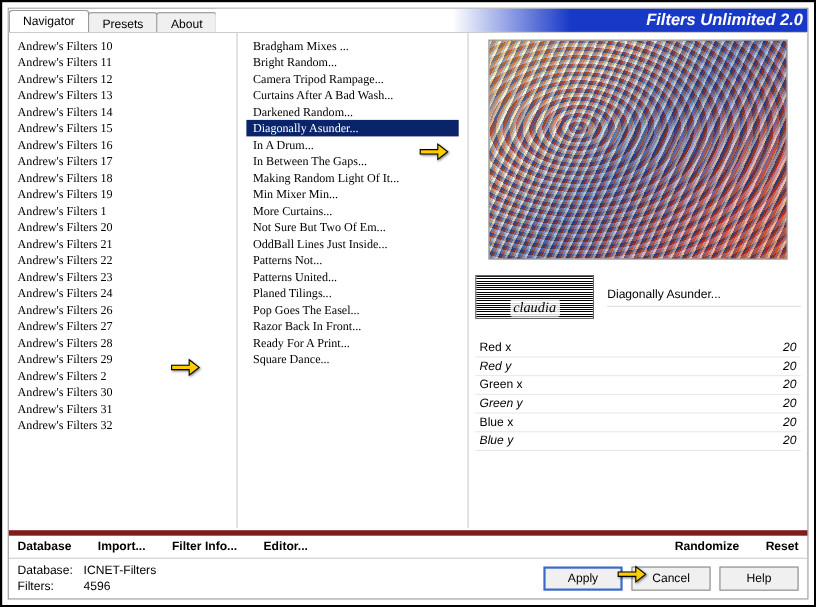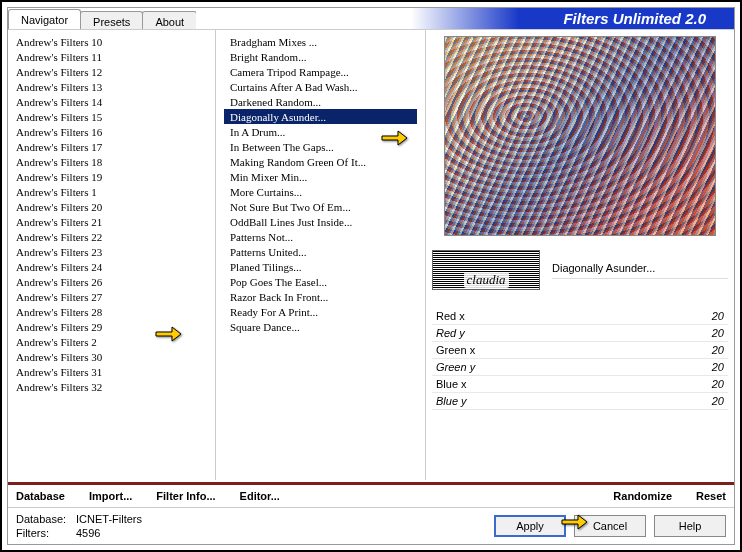--- a/index.html
+++ b/index.html
@@ -4,21 +4,21 @@
 <style>
 * { box-sizing: border-box; margin: 0; padding: 0; }
 body { font-family: Tahoma, Arial, sans-serif; font-size: 11px; background: #000; width: 742px; height: 552px; overflow: hidden; }
 .outer { border: 2px solid #000; width: 742px; height: 552px; background: #fff; position: relative; }
 .inner { border: 1px solid #999; position: absolute; top: 5px; left: 5px; right: 5px; bottom: 5px; background: #fff; }
 .titlebar { height: 22px; background: #fff; display: flex; align-items: stretch; border-bottom: 1px solid #ccc; }
 .tabs { display: flex; align-items: flex-end; }
 .tab { padding: 4px 12px; border: 1px solid #999; border-bottom: none; background: #fff; font-size: 11px; cursor: pointer; margin-right: -1px; border-radius: 3px 3px 0 0; }
 .tab.active { background: #fff; position: relative; z-index: 2; height: 20px; }
 .tab.inactive { background: #f0f0f0; height: 18px; margin-top: 18px; }
-.title-right { flex: 1; background: linear-gradient(to right, #fff 0%, #fff 40%, #1838c8 60%, #1838c8 100%); display: flex; justify-content: flex-end; align-items: center; padding-right: 28px; color: #fff; font-weight: bold; font-style: italic; font-size: 15px; font-family: Arial, sans-serif; }
+.title-right { flex: 1; background: linear-gradient(to right, #fff 0%, #fff 40%, #1838c8 60%, #1838c8 100%); display: flex; justify-content: flex-end; align-items: center; padding-right: 4px; color: #fff; font-weight: bold; font-style: italic; font-size: 15px; font-family: Arial, sans-serif; }
 .main { display: flex; position: absolute; top: 22px; left: 0; right: 0; bottom: 64px; }
 .col1 { width: 208px; border-right: 1px solid #ccc; position: relative; overflow-y: scroll; overflow-x: hidden; padding: 4px 2px; }
 .col2 { width: 210px; border-right: 1px solid #ccc; overflow-y: scroll; overflow-x: hidden; padding: 4px 8px; }
 .col3 { flex: 1; padding: 6px; position: relative; }
 .list-item { padding: 1.5px 6px; white-space: nowrap; cursor: pointer; font-size: 11px; font-family: Liberation Serif, serif; }
 .list-item.selected { background: #0a246a; color: #fff; }
 ::-webkit-scrollbar { width: 17px; }
 ::-webkit-scrollbar-track { background: #f0f0f0; border-left:1px solid #ddd;}
 ::-webkit-scrollbar-thumb { background: #cdcdcd; border:1px solid #aaa; }
 .preview { width: 272px; height: 200px; border: 1px solid #888; margin: 0 auto; background:
@@ -29,21 +29,21 @@
 }
 .preview::before{content:"";position:absolute;inset:0;background:repeating-linear-gradient(115deg,#f4e8c8 0 2px,#2e4a8c 2px 4px,#b23c1e 4px 6px,#8898b8 6px 8px);opacity:.55;}
 .midbar { display: flex; align-items: center; margin-top: 14px; gap: 12px; }
 .logo { width: 108px; height: 40px; background: repeating-linear-gradient(#000 0 1px, #fff 1px 2px); border: 1px solid #666; display:flex;align-items:center;justify-content:center;font-style:italic;font-family:serif;font-size:13px;}
 .logo span{background:rgba(255,255,255,.85);padding:0 3px;border-radius:2px;margin-top:20px;}
 .filter-name { flex: 1; font-size: 11px; border-bottom:1px solid #ddd; padding-bottom:4px;}
 .params { margin-top: 18px; }
 .param-row { display: flex; justify-content: space-between; padding: 2px 4px; border-bottom: 1px solid #e8e8e8; font-size: 11px; font-style: italic; }
 .param-row .pname{font-style:normal;}
 .param-row .pname.ital{font-style:italic;}
-.btnrow { position: absolute; left: 0; right: 0; bottom: 36px; height: 26px; display: flex; align-items: center; border-top: 3px solid #7f1d1d; border-bottom: 1px solid #ccc; padding: 0 8px; gap: 24px; }
+.btnrow { position: absolute; left: 0; right: 0; bottom: 36px; height: 26px; display: flex; align-items: center; border-top: 5px solid #7f1d1d; border-bottom: 1px solid #ccc; padding: 0 8px; gap: 24px; }
 .btnrow .txtbtn { font-weight: bold; font-size: 11px; cursor: pointer; }
 .btnrow .spacer { flex: 1; }
 .footer { position: absolute; left: 0; right: 0; bottom: 0; height: 36px; display: flex; align-items: center; padding: 0 8px; }
 .footer-info { font-size: 11px; line-height: 14px; }
 .footer-info .lbl { display: inline-block; width: 60px; }
 .footer-btns { margin-left: auto; display: flex; gap: 8px; }
 .btn { min-width: 72px; height: 22px; border: 1px solid #888; background: #f0f0f0; font-size: 11px; cursor: pointer; display:flex;align-items:center;justify-content:center; }
 .btn.primary { border: 2px solid #3a6acc; }
 .cursor { position: absolute; width: 28px; height: 24px; z-index: 100; pointer-events:none; }
 .cursor svg { filter: drop-shadow(1px 1px 1px rgba(0,0,0,.5)); }
@@ -95,21 +95,21 @@
         </div>
   <div class="col2" id="filt-list">
           <div class="list-item">Bradgham Mixes ...</div>
           <div class="list-item">Bright Random...</div>
           <div class="list-item">Camera Tripod Rampage...</div>
           <div class="list-item">Curtains After A Bad Wash...</div>
           <div class="list-item">Darkened Random...</div>
           <div class="list-item selected">Diagonally Asunder...</div>
           <div class="list-item">In A Drum...</div>
           <div class="list-item">In Between The Gaps...</div>
-          <div class="list-item">Making Random Green Of It...</div>
+          <div class="list-item">Making Random Light Of It...</div>
           <div class="list-item">Min Mixer Min...</div>
           <div class="list-item">More Curtains...</div>
           <div class="list-item">Not Sure But Two Of Em...</div>
           <div class="list-item">OddBall Lines Just Inside...</div>
           <div class="list-item">Patterns Not...</div>
           <div class="list-item">Patterns United...</div>
           <div class="list-item">Planed Tilings...</div>
           <div class="list-item">Pop Goes The Easel...</div>
           <div class="list-item">Razor Back In Front...</div>
           <div class="list-item">Ready For A Print...</div>

